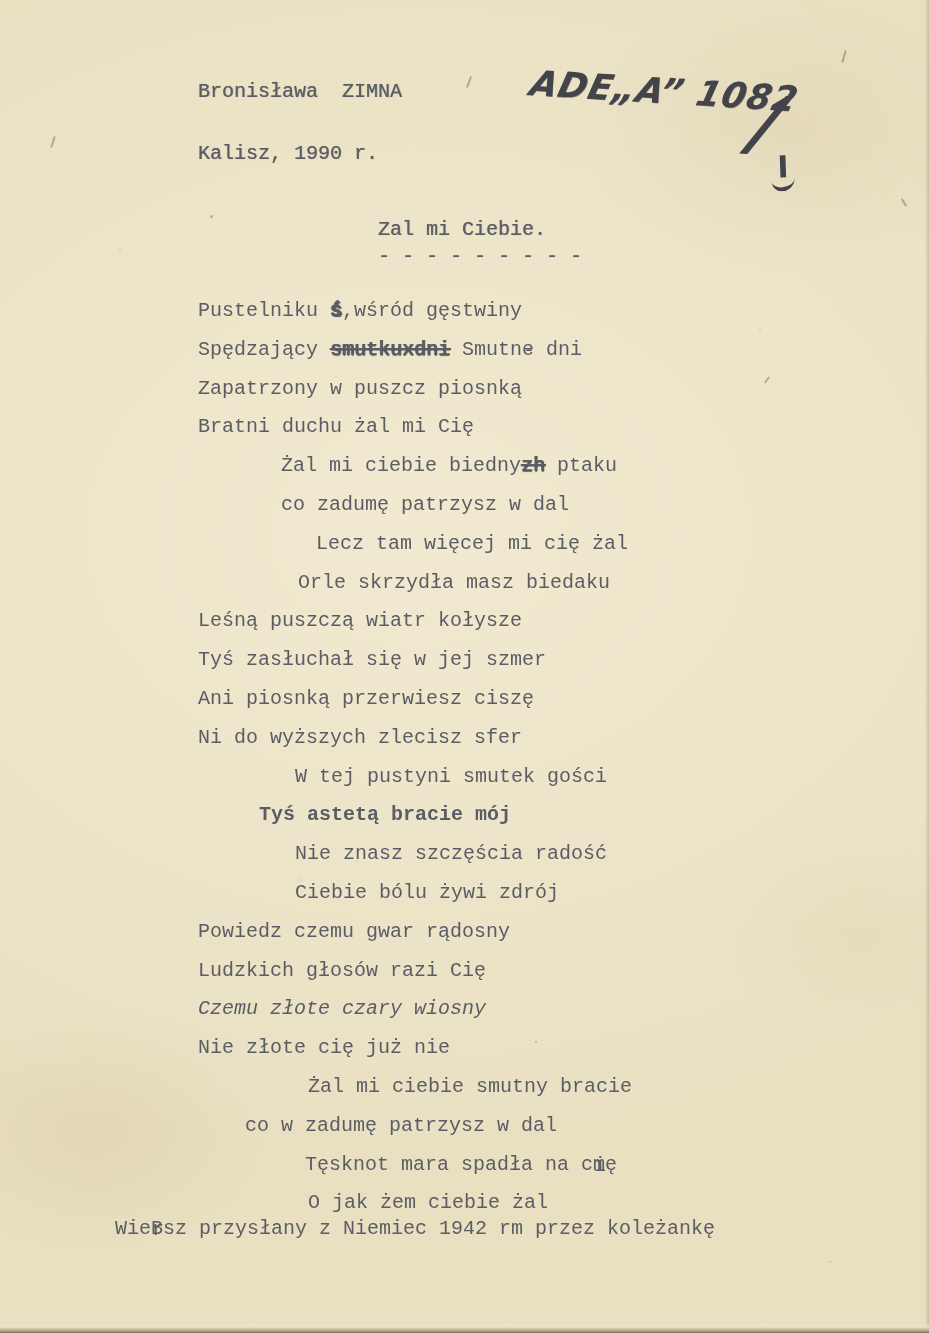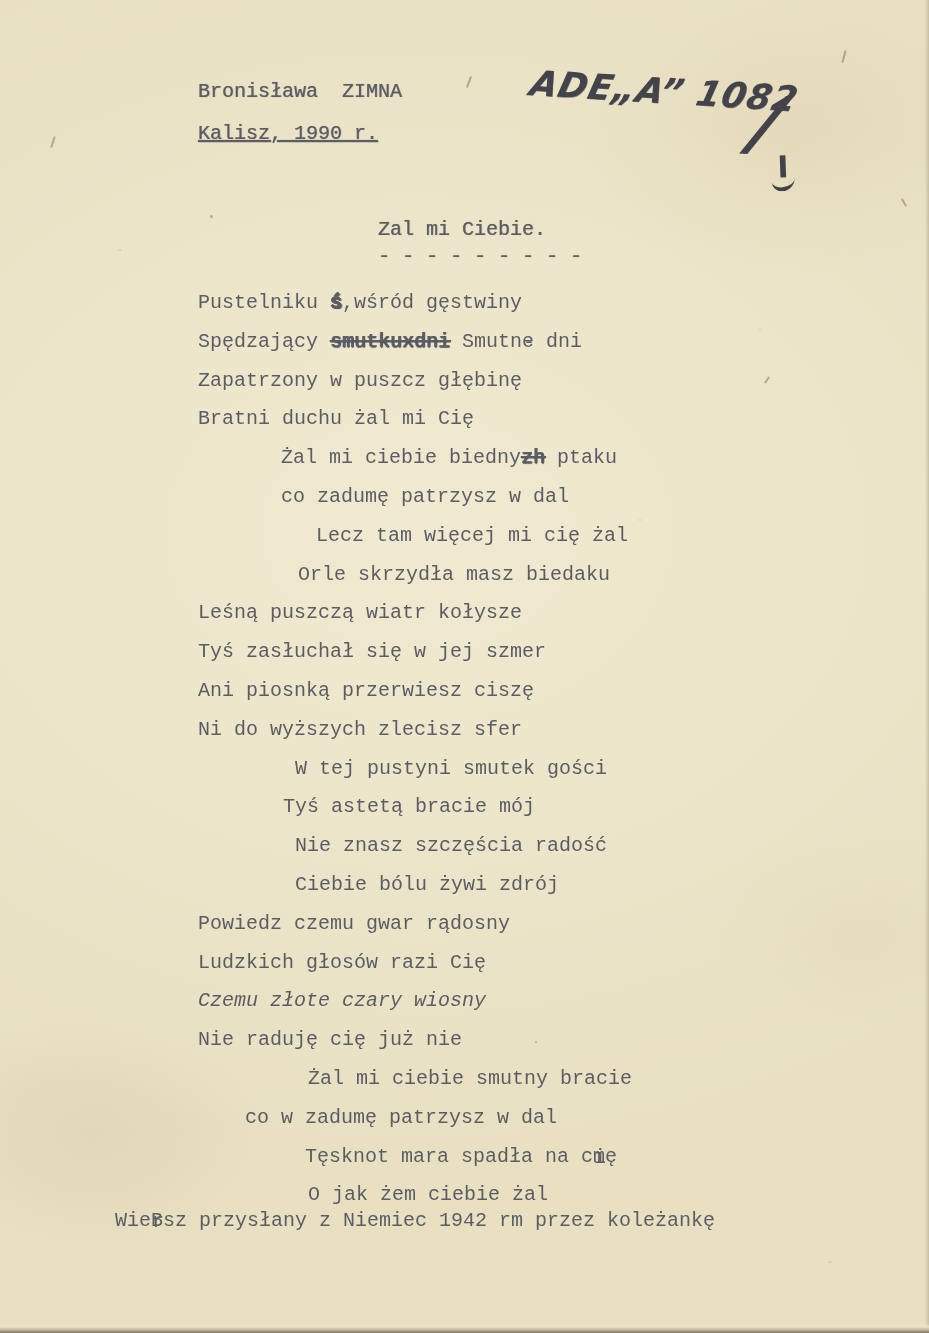--- a/index.html
+++ b/index.html
@@ -37,39 +37,39 @@
   .m1{left:468px;top:76px;width:2px;height:12px;transform:rotate(20deg);}
   .m2{left:52px;top:136px;width:2px;height:12px;transform:rotate(18deg);}
   .m3{left:843px;top:50px;width:2px;height:13px;transform:rotate(15deg);}
   .m4{left:903px;top:198px;width:2px;height:9px;transform:rotate(-30deg);}
   .m5{left:766px;top:376px;width:2px;height:8px;transform:rotate(35deg);}
   .m6{left:210px;top:215px;width:3px;height:3px;border-radius:50%;}
 
   .typed{font-size:20px;line-height:24px;white-space:pre;
     text-shadow:.4px .4px .7px rgba(78,80,90,.55), -.3px -.3px .6px rgba(78,80,90,.30);}
   .author{position:absolute;left:198px;top:80px;}
-  .placedate{position:absolute;left:198px;top:122px;text-decoration:underline;}
+  .placedate{position:absolute;left:198px;top:142px;}
 
   .annotation{position:absolute;left:522px;top:58px;width:330px;height:190px;
     color:#43434b;transform:rotate(2deg);
     font-family:"DejaVu Sans","Liberation Sans",sans-serif;}
   .ann-code{position:absolute;left:6px;top:14px;font-size:35px;font-weight:bold;font-style:italic;
     letter-spacing:1px;transform:skewX(-10deg) rotate(1.5deg);
     text-shadow:.5px .5px 0 rgba(60,60,68,.6);}
   .ann-slash{position:absolute;left:232px;top:20px;font-size:72px;font-weight:bold;font-style:italic;
     transform:skewX(-14deg);}
   .ann-suffix{position:absolute;left:250px;top:88px;font-size:30px;font-weight:bold;
     padding:0 6px 3px 6px;border-bottom:4px solid #43434b;border-radius:0 0 14px 10px;
     transform:rotate(-4deg);}
 
   .title-block{position:absolute;left:378px;top:218px;}
   .title{margin:0;}
   .title-underline{letter-spacing:0;margin-top:3px;}
 
-  .poem{position:absolute;left:198px;top:284px;width:700px;}
+  .poem{position:absolute;left:198px;top:292px;width:700px;}
   .line{line-height:38.8px;font-size:20px;white-space:pre;}
   .seg-x{text-decoration:line-through;text-decoration-thickness:2px;
     text-shadow:1px 0 0 currentColor, .5px .6px .8px rgba(70,72,82,.8), -.5px 0 0 rgba(70,72,82,.5);}
   .seg-b{text-shadow:1px 0 0 currentColor,-1px 0 0 currentColor,0 1px 0 currentColor,
     0 -1px 0 currentColor,1px 1px 0 currentColor,2px 1px 1px rgba(60,62,70,.8);}
   .seg-s{position:relative;display:inline-block;}
   .seg-s .over{position:absolute;left:1px;top:1px;}
 </style>
 </head>
 <body>
@@ -86,38 +86,38 @@
   </div>
 
   <div class="title-block">
     <div class="typed title">Zal mi Ciebie.</div>
     <div class="typed title-underline">- - - - - - - - -</div>
   </div>
 
   <div class="poem" id="poem">
       <div class="line" style="margin-left: 0px;"><span class="seg-t">Pustelniku </span><span class="seg-b">ś</span><span class="seg-t">,wśród gęstwiny</span></div>
       <div class="line" style="margin-left: 0px;"><span class="seg-t">Spędzający </span><span class="seg-x">smutkuxdni</span><span class="seg-t"> Smutn</span><span class="seg-s">e<span class="over">-</span></span><span class="seg-t"> dni</span></div>
-      <div class="line" style="margin-left: 0px;"><span class="seg-t">Zapatrzony w puszcz głębinę</span></div>
+      <div class="line" style="margin-left: 0px;"><span class="seg-t">Zapatrzony w puszcz piosnką</span></div>
       <div class="line" style="margin-left: 0px;"><span class="seg-t">Bratni duchu żal mi Cię</span></div>
       <div class="line" style="margin-left: 83px;"><span class="seg-t">Żal mi ciebie biedny</span><span class="seg-x">zh</span><span class="seg-t"> ptaku</span></div>
       <div class="line" style="margin-left: 83px;"><span class="seg-t">co zadumę patrzysz w dal</span></div>
       <div class="line" style="margin-left: 118px;"><span class="seg-t">Lecz tam więcej mi cię żal</span></div>
       <div class="line" style="margin-left: 100px;"><span class="seg-t">Orle skrzydła masz biedaku</span></div>
       <div class="line" style="margin-left: 0px;"><span class="seg-t">Leśną puszczą wiatr kołysze</span></div>
       <div class="line" style="margin-left: 0px;"><span class="seg-t">Tyś zasłuchał się w jej szmer</span></div>
       <div class="line" style="margin-left: 0px;"><span class="seg-t">Ani piosnką przerwiesz ciszę</span></div>
       <div class="line" style="margin-left: 0px;"><span class="seg-t">Ni do wyższych zlecisz sfer</span></div>
       <div class="line" style="margin-left: 97px;"><span class="seg-t">W tej pustyni smutek gości</span></div>
-      <div class="line" style="margin-left: 85px;"><span class="seg-t">Tyś astetą bracie mój</span></div>
+      <div class="line" style="margin-left: 61px; font-weight: bold;"><span class="seg-t">Tyś astetą bracie mój</span></div>
       <div class="line" style="margin-left: 97px;"><span class="seg-t">Nie znasz szczęścia radość</span></div>
       <div class="line" style="margin-left: 97px;"><span class="seg-t">Ciebie bólu żywi zdrój</span></div>
       <div class="line" style="margin-left: 0px;"><span class="seg-t">Powiedz czemu gwar rądosny</span></div>
       <div class="line" style="margin-left: 0px;"><span class="seg-t">Ludzkich głosów razi Cię</span></div>
       <div class="line" style="margin-left: 0px; font-style: italic;"><span class="seg-t">Czemu złote czary wiosny</span></div>
-      <div class="line" style="margin-left: 0px;"><span class="seg-t">Nie raduję cię już nie</span></div>
+      <div class="line" style="margin-left: 0px;"><span class="seg-t">Nie złote cię już nie</span></div>
       <div class="line" style="margin-left: 110px;"><span class="seg-t">Żal mi ciebie smutny bracie</span></div>
       <div class="line" style="margin-left: 47px; font-family: Liberation Mono, monospace;"><span class="seg-t">co w zadumę patrzysz w dal</span></div>
       <div class="line" style="margin-left: 107px;"><span class="seg-t">Tęsknot mara spadła na c</span><span class="seg-s">m<span class="over">i</span></span><span class="seg-t">ę</span></div>
       <div class="line" style="margin-left: 110px;"><span class="seg-t">O jak żem ciebie żal</span></div>
       <div class="line" style="margin-left: -83px; margin-top: -13px;"><span class="seg-t">Wie</span><span class="seg-s">B<span class="over">r</span></span><span class="seg-t">sz przysłany z Niemiec 1942 rm przez koleżankę</span></div>
     </div>
 
   <div class="mark m1"></div>
   <div class="mark m2"></div>
   <div class="mark m3"></div>

